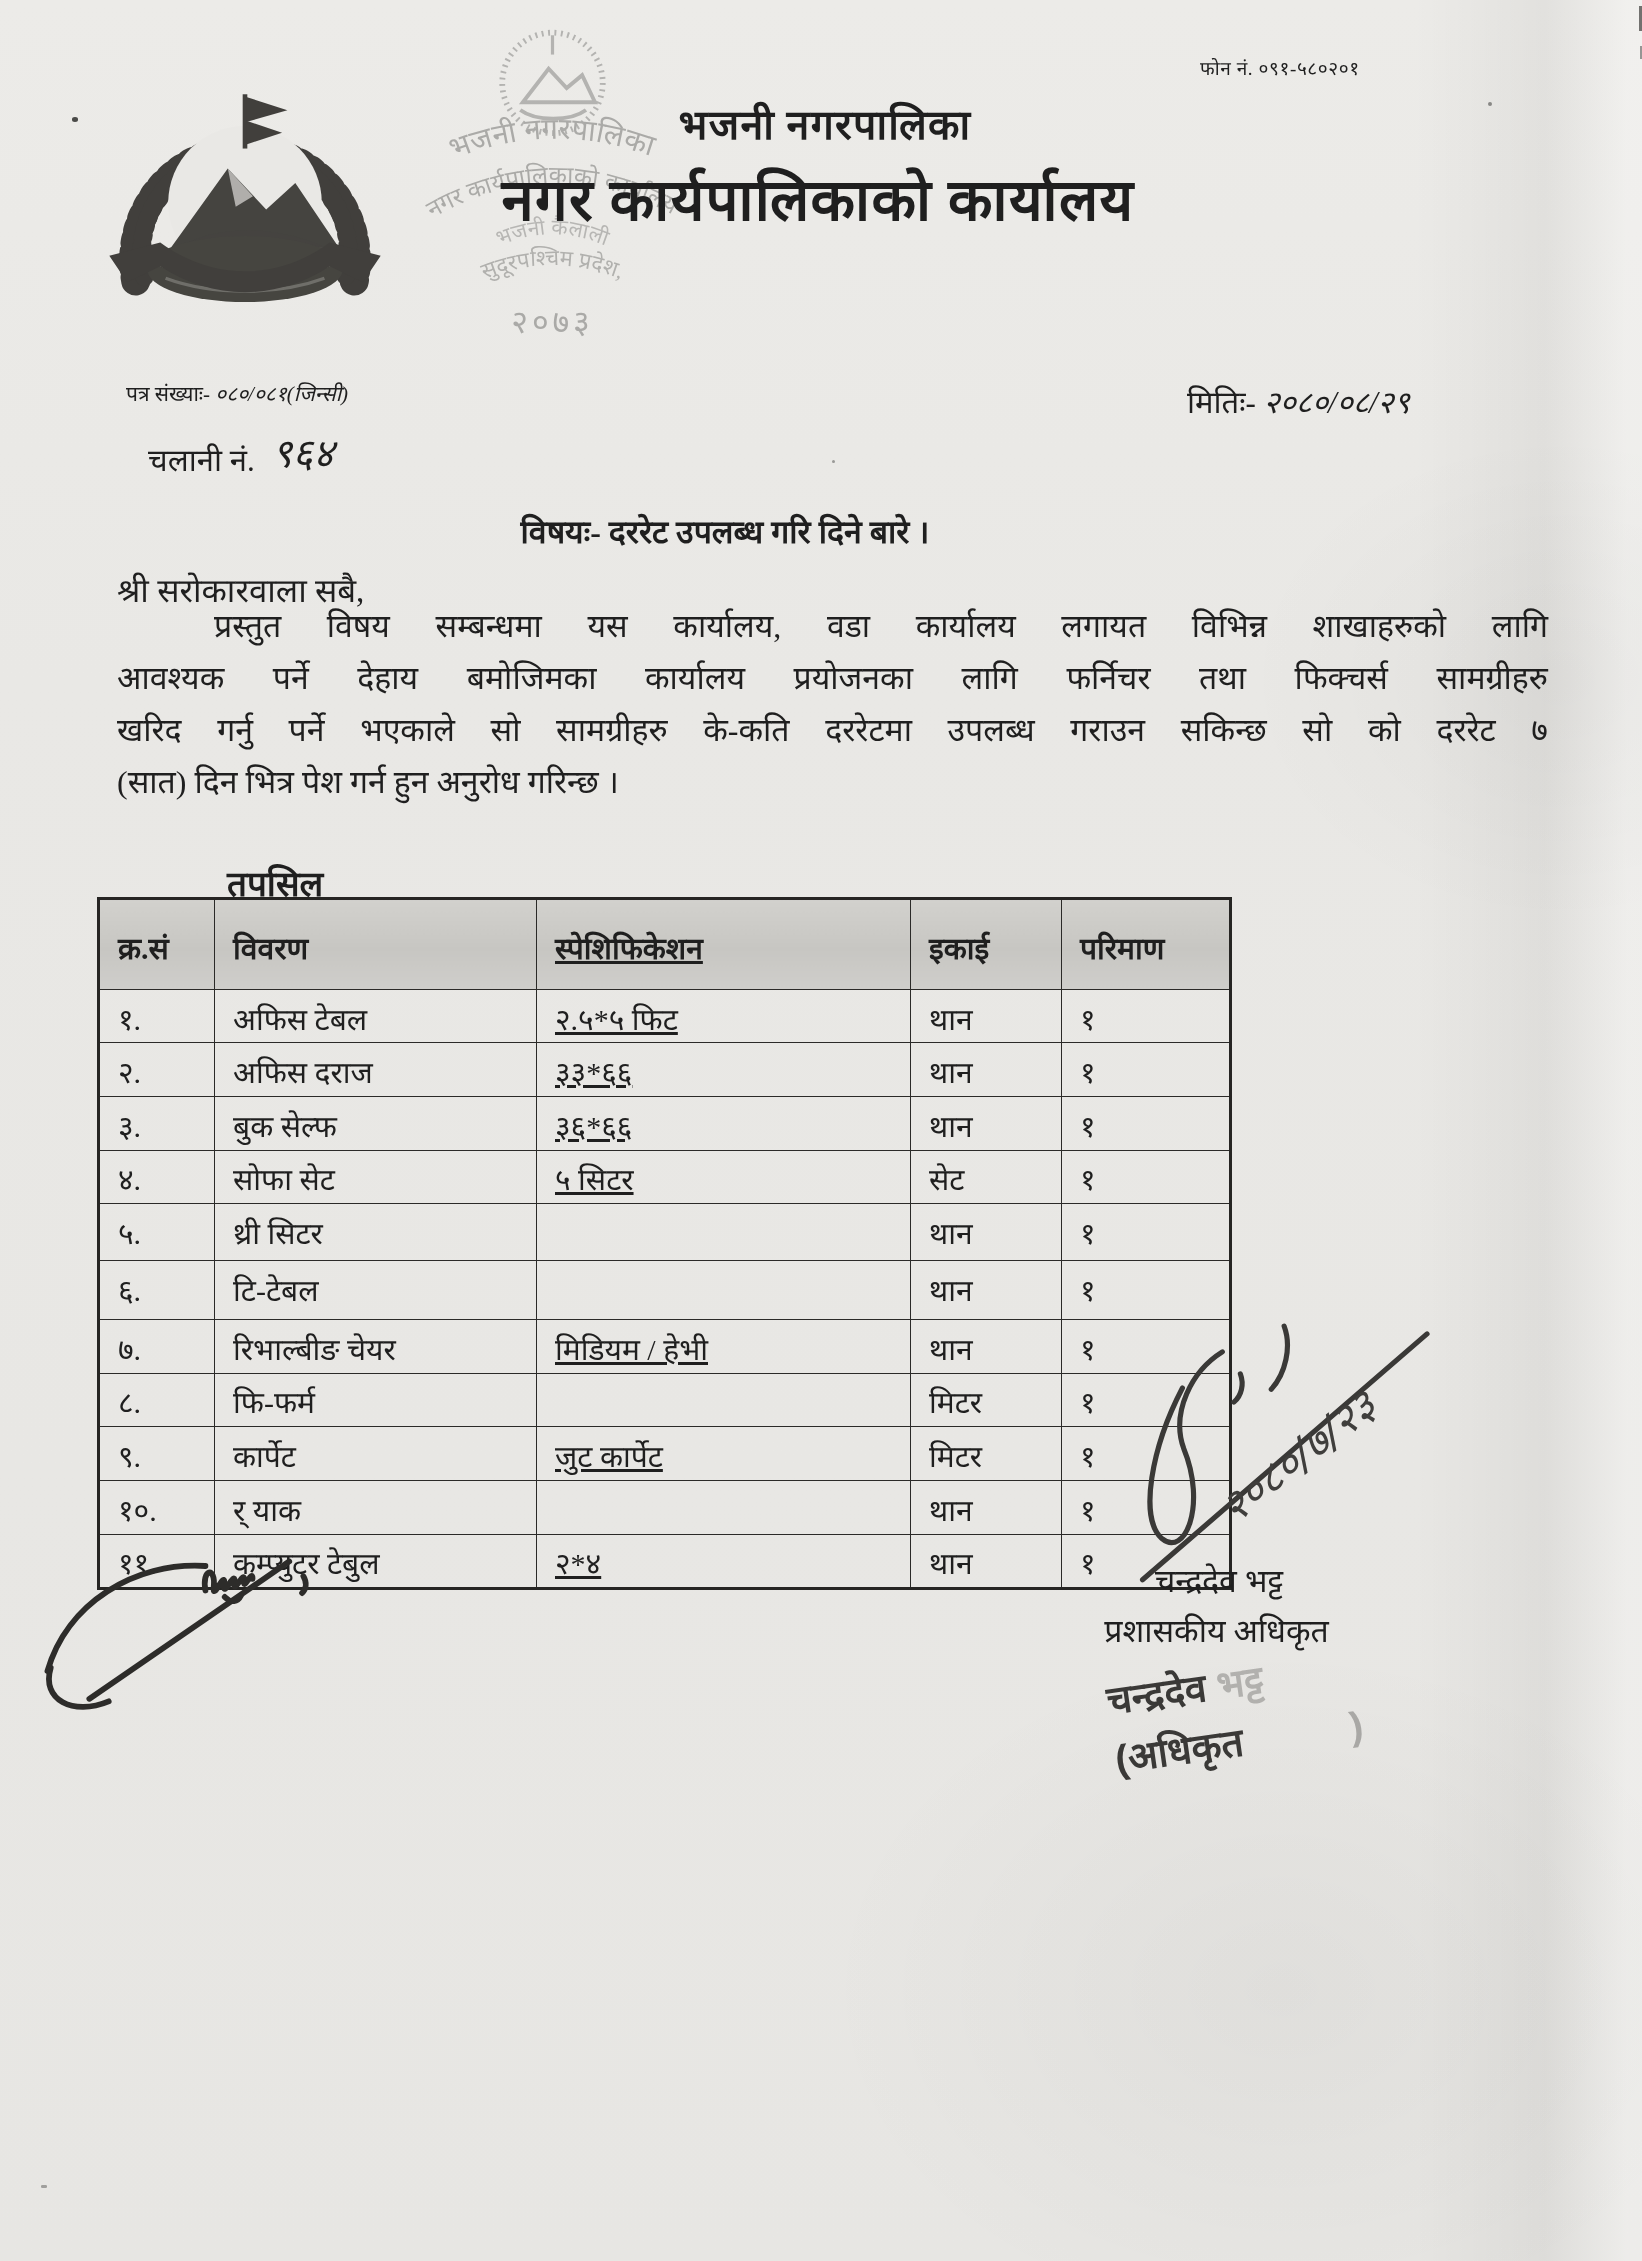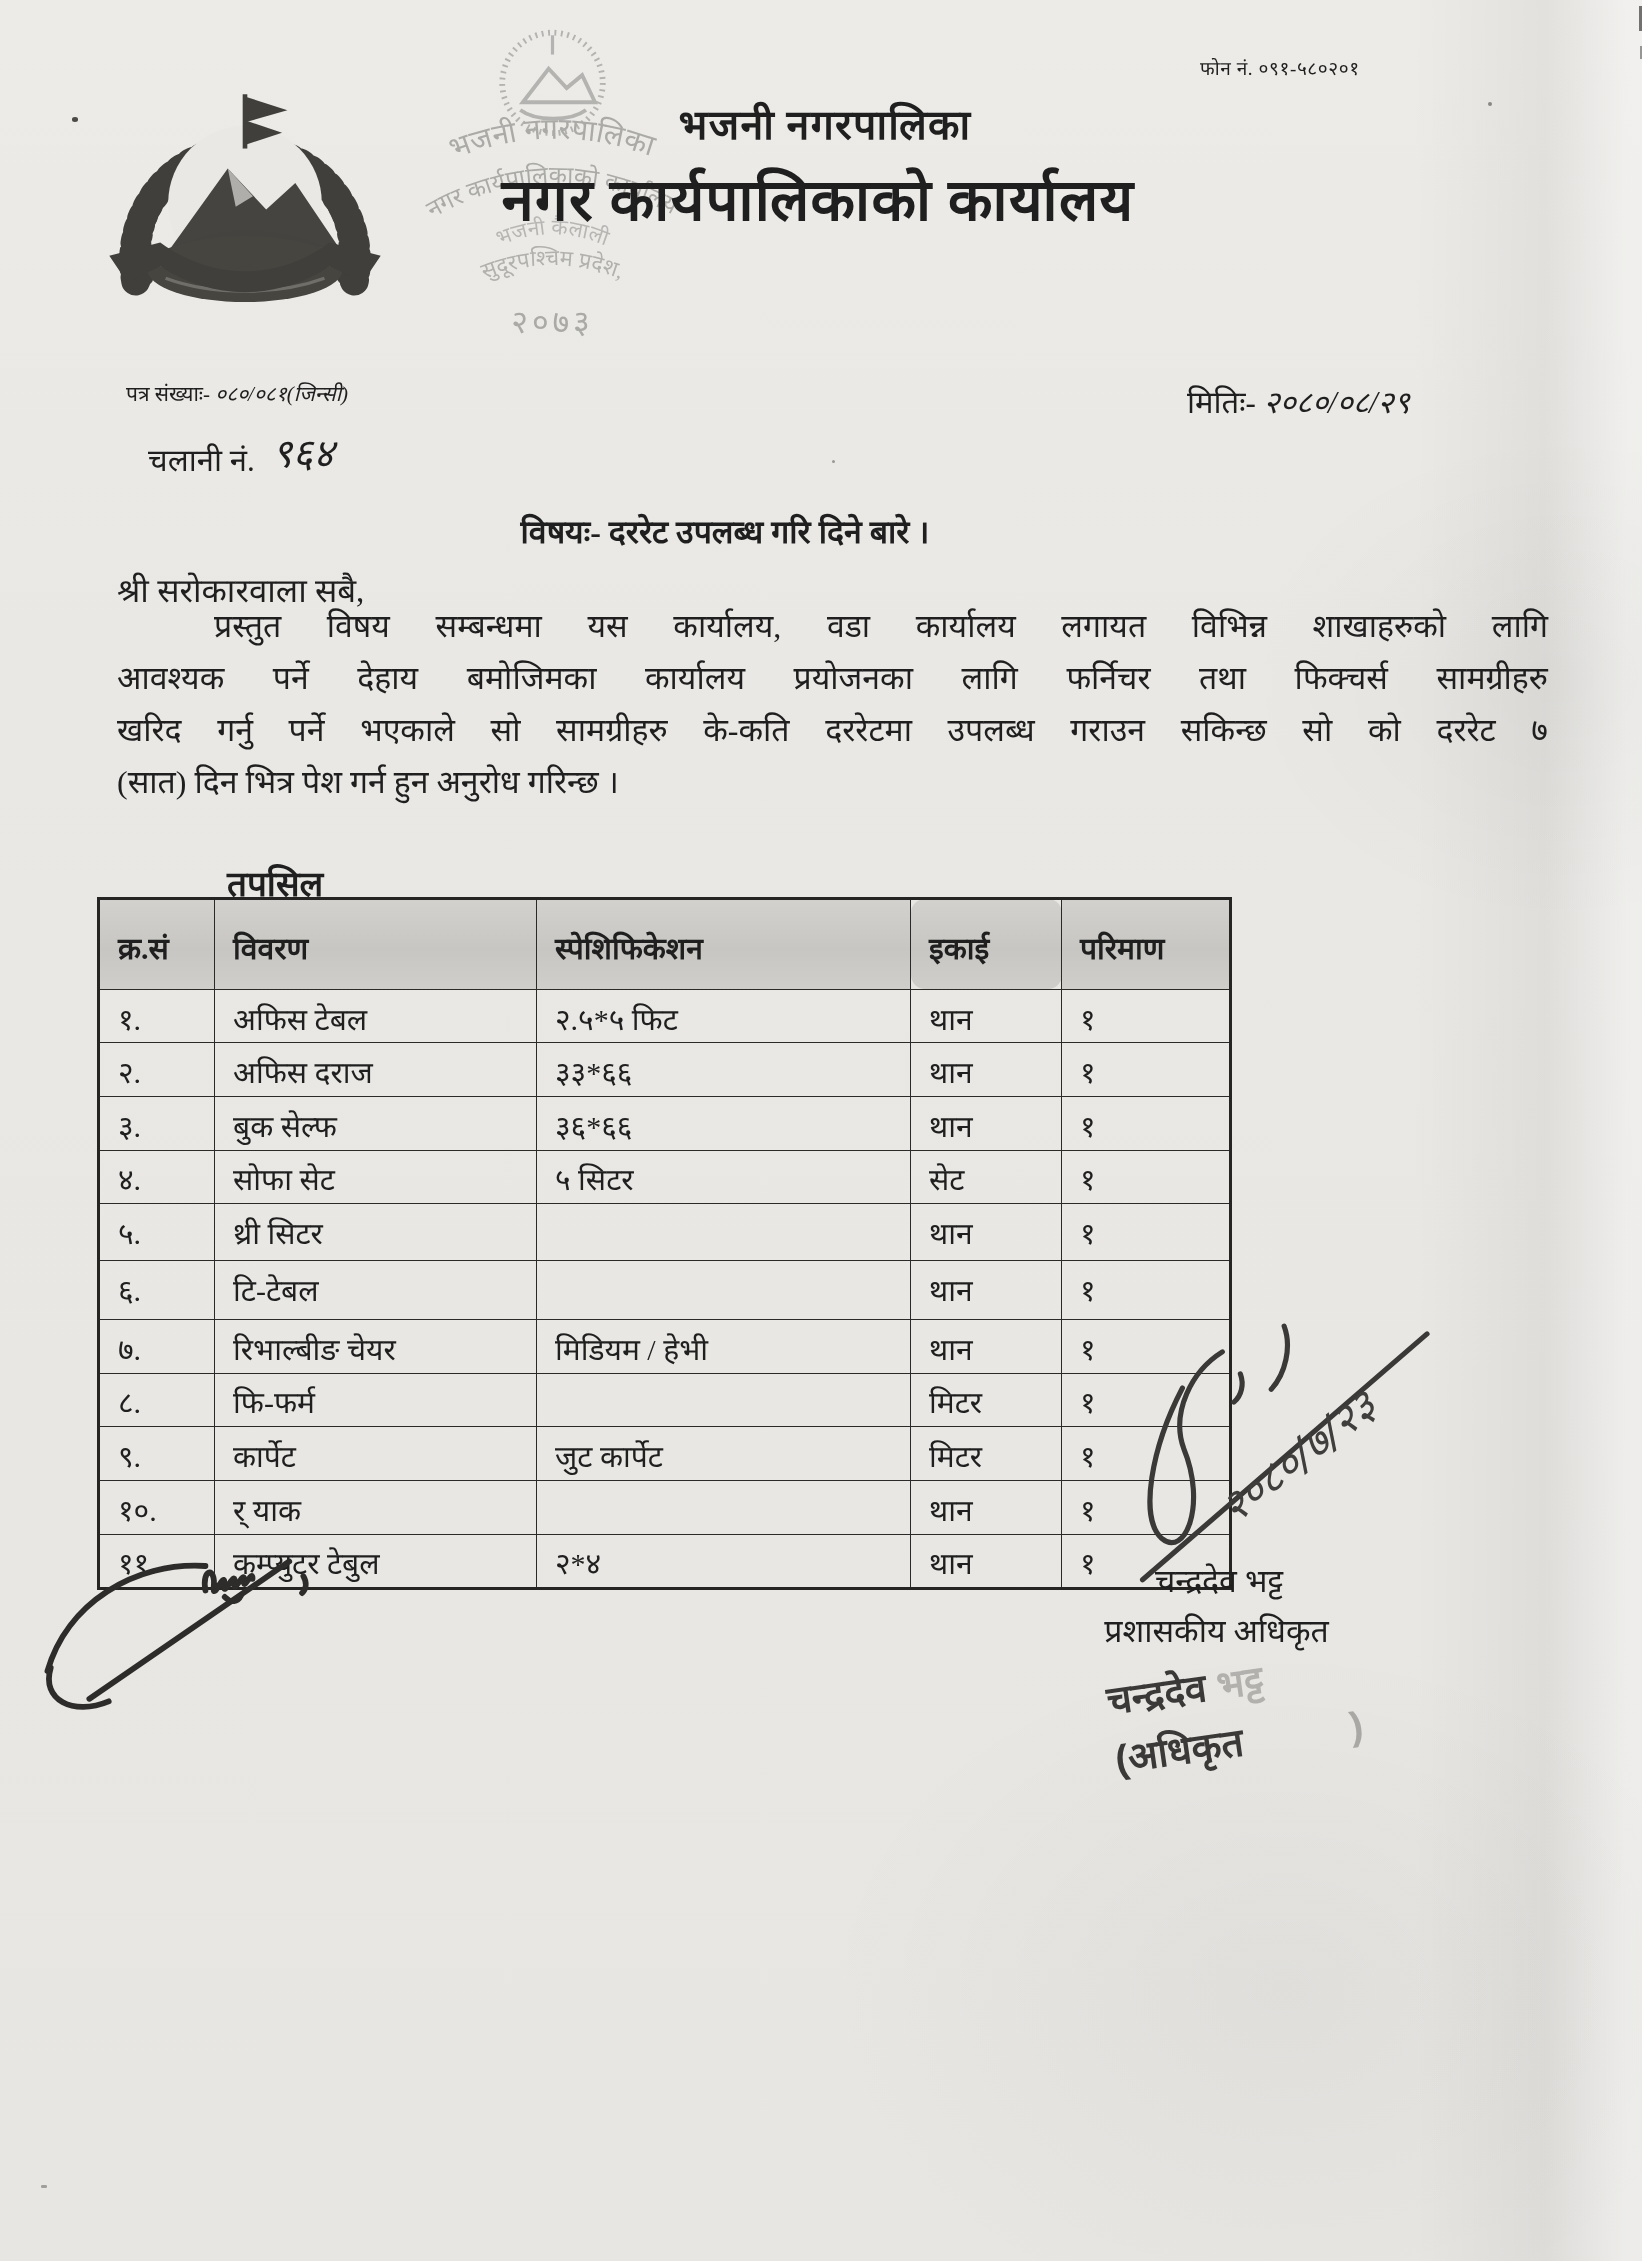--- a/index.html
+++ b/index.html
@@ -45,22 +45,22 @@
     padding:7.7px 6.4px 3.9px 18px;
     text-align:left;
     overflow:hidden;
   }
   table.items th{
     background:linear-gradient(180deg,#d2d1cd 0%,#c7c6c2 55%,#cfcecb 100%);
     font-weight:bold;height:58px;padding-top:27px;
   }
   table.items{border:3.2px solid #262523;}
   td.c-item, th.c-item{padding-left:35px;}
-  td.c-spec, th.c-spec{padding-left:39px;}
-  td.c-unit, th.c-unit{padding-left:19.3px;border-radius:14px;}
+  td.c-spec, th.c-spec{padding-left:39px;text-decoration:underline;}
+  td.c-unit, th.c-unit{padding-left:19.3px;}
   td.c-qty,  th.c-qty {padding-left:31px;}
   .sig-name{left:1103px;top:1558px;width:232px;text-align:center;font-size:32px;}
   .sig-title{left:1062px;top:1608px;width:309px;text-align:center;font-size:32px;}
   .name-stamp{
     left:1103px;top:1672px;width:335px;
     transform:rotate(-8deg);transform-origin:left top;
     font-family:"Liberation Sans","DejaVu Sans",sans-serif;
     font-weight:bold;font-size:39px;line-height:59px;color:#3a3937;
   }
   .name-stamp .faded{opacity:0.30;}

